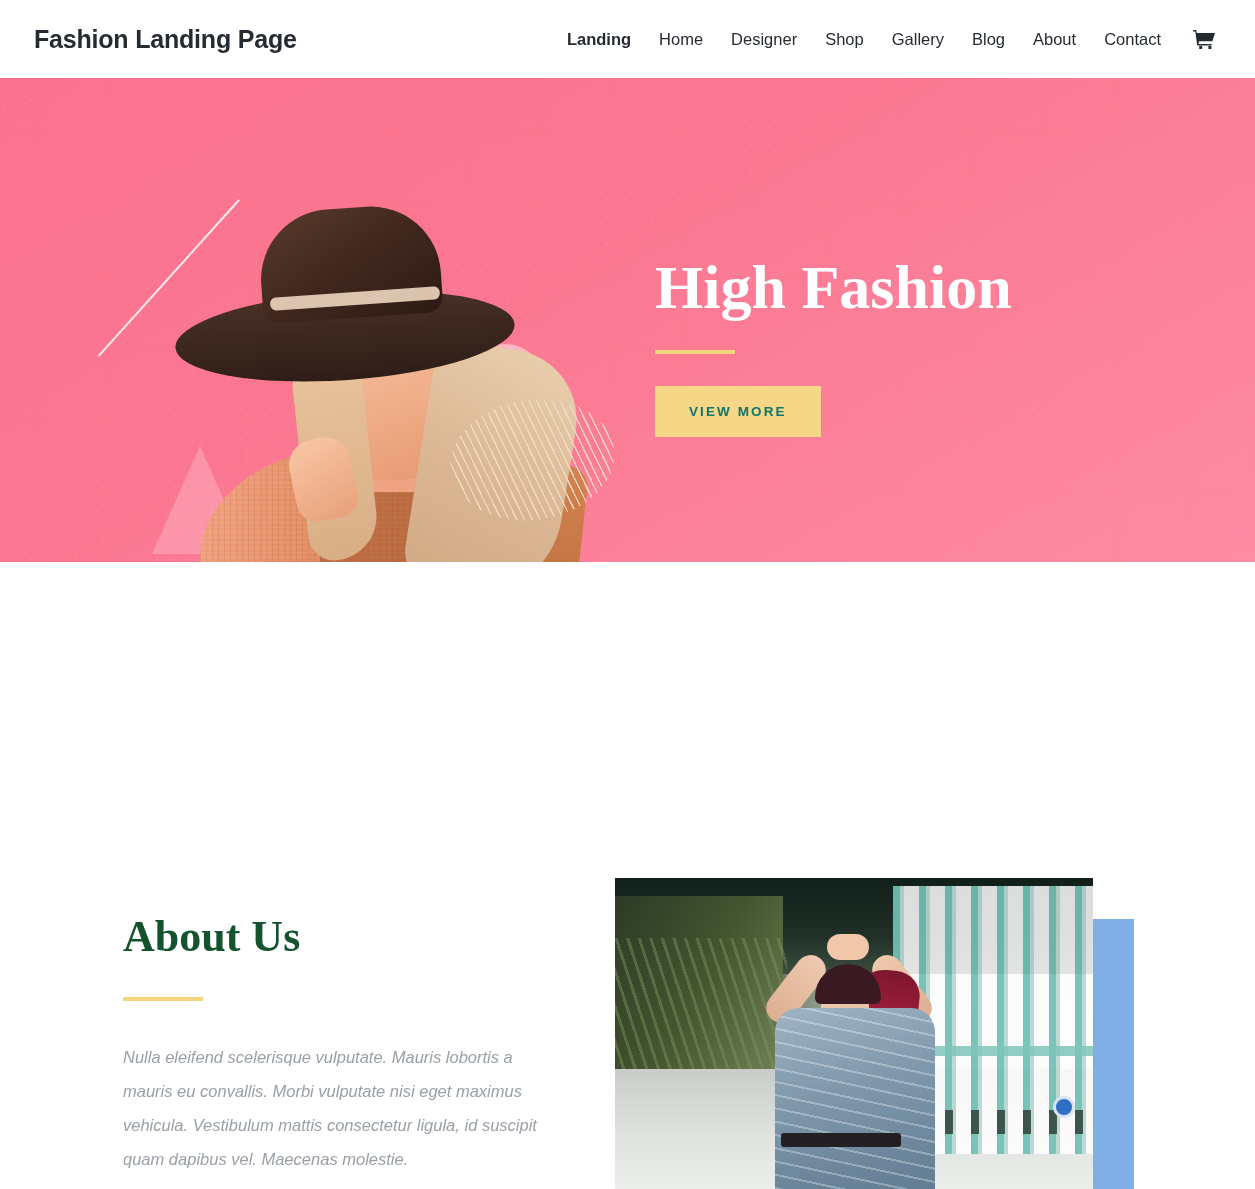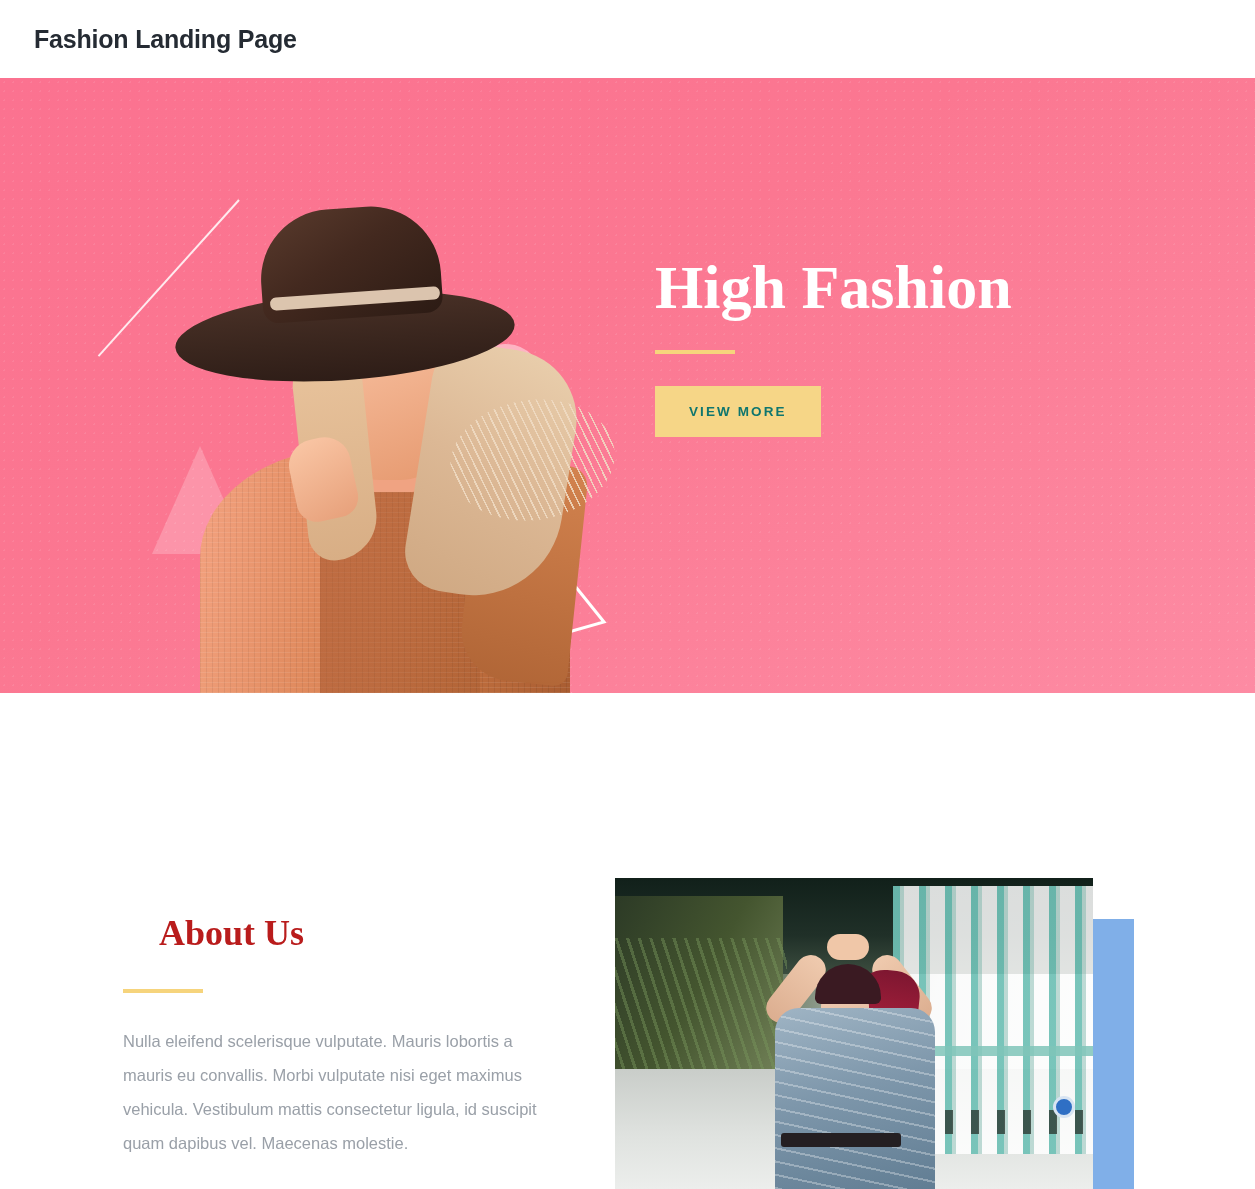--- a/index.html
+++ b/index.html
@@ -50,21 +50,21 @@
     display: flex;
     align-items: center;
     cursor: pointer;
   }
 
   
   .hero {
     position: absolute;
     top: 78px; left: 0;
     width: 1255px;
-    height: 615px;
+    height: 484px;
     overflow: hidden;
     background: linear-gradient(150deg, #fb7290 0%, #fb7791 42%, #fd8ba3 100%);
   }
   .hero-dots {
     position: absolute;
     inset: 0;
     background-image: radial-gradient(rgba(255,255,255,0.16) 1px, transparent 1px);
     background-size: 9px 9px;
     opacity: 0.55;
     pointer-events: none;
@@ -266,38 +266,38 @@
     height: 496px;
     background: #ffffff;
   }
   .about-copy {
     position: absolute;
     left: 123px; top: 222px;
     width: 430px;
   }
   .about-title {
     font-family: "Liberation Serif", serif;
-    font-size: 36px;
+    font-size: 44px;
     font-weight: bold;
-    color: #b91c1c;
+    color: #14532d;
     line-height: 1;
-    margin-left: 36px;
   }
   .about-rule {
     width: 80px;
     height: 4px;
     background: #f6d47c;
     margin-top: 38px;
   }
   .about-text {
-    margin-top: 31px;
+    margin-top: 39px;
     font-size: 16.5px;
     line-height: 34px;
     color: #9aa0a8;
     width: 424px;
+    font-style: italic;
   }
   .about-blue-block {
     position: absolute;
     left: 1093px; top: 226px;
     width: 41px; height: 270px;
     background: #80afe8;
   }
   .about-photo {
     position: absolute;
     left: 615px; top: 185px;
@@ -404,20 +404,37 @@
     background: #f0c7a8;
     border-radius: 14px;
   }
 </style>
 </head>
 <body>
 
 <header class="site-header">
   <div class="brand">Fashion Landing Page</div>
 
+  <nav class="nav">
+    <span class="nav-item active">Landing</span>
+    <span class="nav-item">Home</span>
+    <span class="nav-item">Designer</span>
+    <span class="nav-item">Shop</span>
+    <span class="nav-item">Gallery</span>
+    <span class="nav-item">Blog</span>
+    <span class="nav-item">About</span>
+    <span class="nav-item">Contact</span>
+    <span class="cart-btn">
+      <svg width="22" height="20" viewBox="0 0 22 20" fill="#252b33" aria-hidden="true">
+        <path d="M0 1h3.2l.7 3H22l-2.6 8.2H6.2L5.4 15h13.3v1.6H4.2L2.3 2.6H0z"></path>
+        <rect x="6.2" y="17" width="3" height="3"></rect>
+        <rect x="15.4" y="17" width="3" height="3"></rect>
+      </svg>
+    </span>
+  </nav>
 </header>
 
 <section class="hero">
   <div class="hero-dots"></div>
 
   <div class="deco deco-line-tl"></div>
   <div class="deco deco-circle"></div>
   <div class="deco deco-tri-pink"></div>
   <div class="deco deco-tri-white">
     <svg width="60" height="62" viewBox="0 0 60 62" fill="none" stroke="#ffffff" stroke-width="3">

